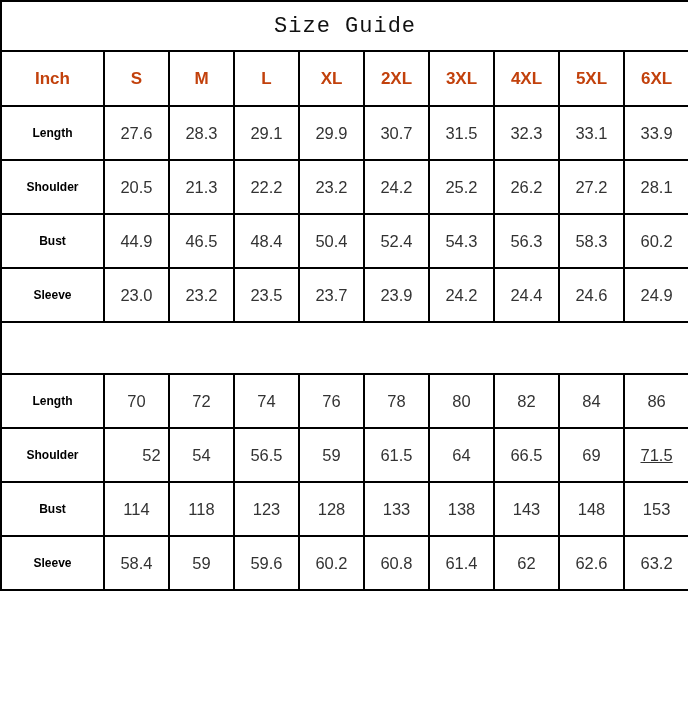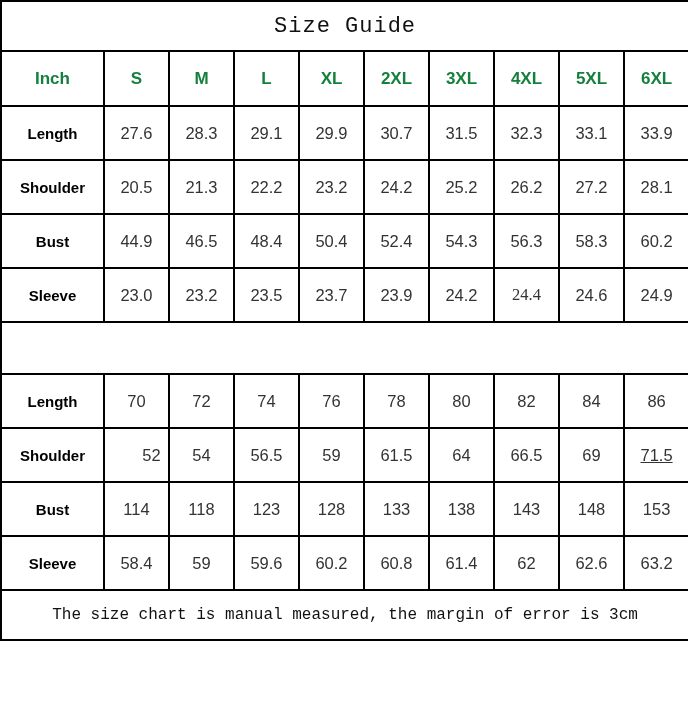--- a/index.html
+++ b/index.html
@@ -28,26 +28,26 @@
     height: 48px;
     font-family: "Liberation Mono", "DejaVu Sans Mono", monospace;
     font-size: 22px;
     color: #111111;
     letter-spacing: 1px;
   }
   td.header-cell {
     height: 53px;
     font-weight: bold;
     font-size: 17px;
-    color: #15803d;
+    color: #c2410c;
   }
   td.label-cell {
     height: 52px;
     font-weight: bold;
-    font-size: 15px;
+    font-size: 12px;
     color: #000000;
   }
   td.value-cell {
     font-size: 16.5px;
     color: #333333;
   }
   td.gap-cell { height: 50px; }
   td.footer-cell {
     height: 48px;
     font-family: "Liberation Mono", "DejaVu Sans Mono", monospace;
@@ -125,21 +125,21 @@
           <td class="value-cell" style="height: 52px;">60.2</td>
         </tr>
         <tr>
           <td class="label-cell">Sleeve</td>
           <td class="value-cell" style="height: 52px;">23.0</td>
           <td class="value-cell" style="height: 52px;">23.2</td>
           <td class="value-cell" style="height: 52px;">23.5</td>
           <td class="value-cell" style="height: 52px;">23.7</td>
           <td class="value-cell" style="height: 52px;">23.9</td>
           <td class="value-cell" style="height: 52px;">24.2</td>
-          <td class="value-cell" style="height: 52px; font-family: Liberation Serif, serif;">24.4</td>
+          <td class="value-cell" style="height: 52px;">24.4</td>
           <td class="value-cell" style="height: 52px;">24.6</td>
           <td class="value-cell" style="height: 52px;">24.9</td>
         </tr>
         <tr>
           <td class="gap-cell" colspan="10"></td>
         </tr>
         <tr>
           <td class="label-cell">Length</td>
           <td class="value-cell" style="height: 52px;">70</td>
           <td class="value-cell" style="height: 52px;">72</td>
@@ -180,18 +180,15 @@
           <td class="value-cell" style="height: 52px;">58.4</td>
           <td class="value-cell" style="height: 52px;">59</td>
           <td class="value-cell" style="height: 52px;">59.6</td>
           <td class="value-cell" style="height: 52px;">60.2</td>
           <td class="value-cell" style="height: 52px;">60.8</td>
           <td class="value-cell" style="height: 52px;">61.4</td>
           <td class="value-cell" style="height: 52px;">62</td>
           <td class="value-cell" style="height: 52px;">62.6</td>
           <td class="value-cell" style="height: 52px;">63.2</td>
         </tr>
-        <tr>
-          <td class="footer-cell" colspan="10">The size chart is manual measured, the margin of error is 3cm</td>
-        </tr>
       </tbody>
   </table>
 </div>
 
 </body></html>

